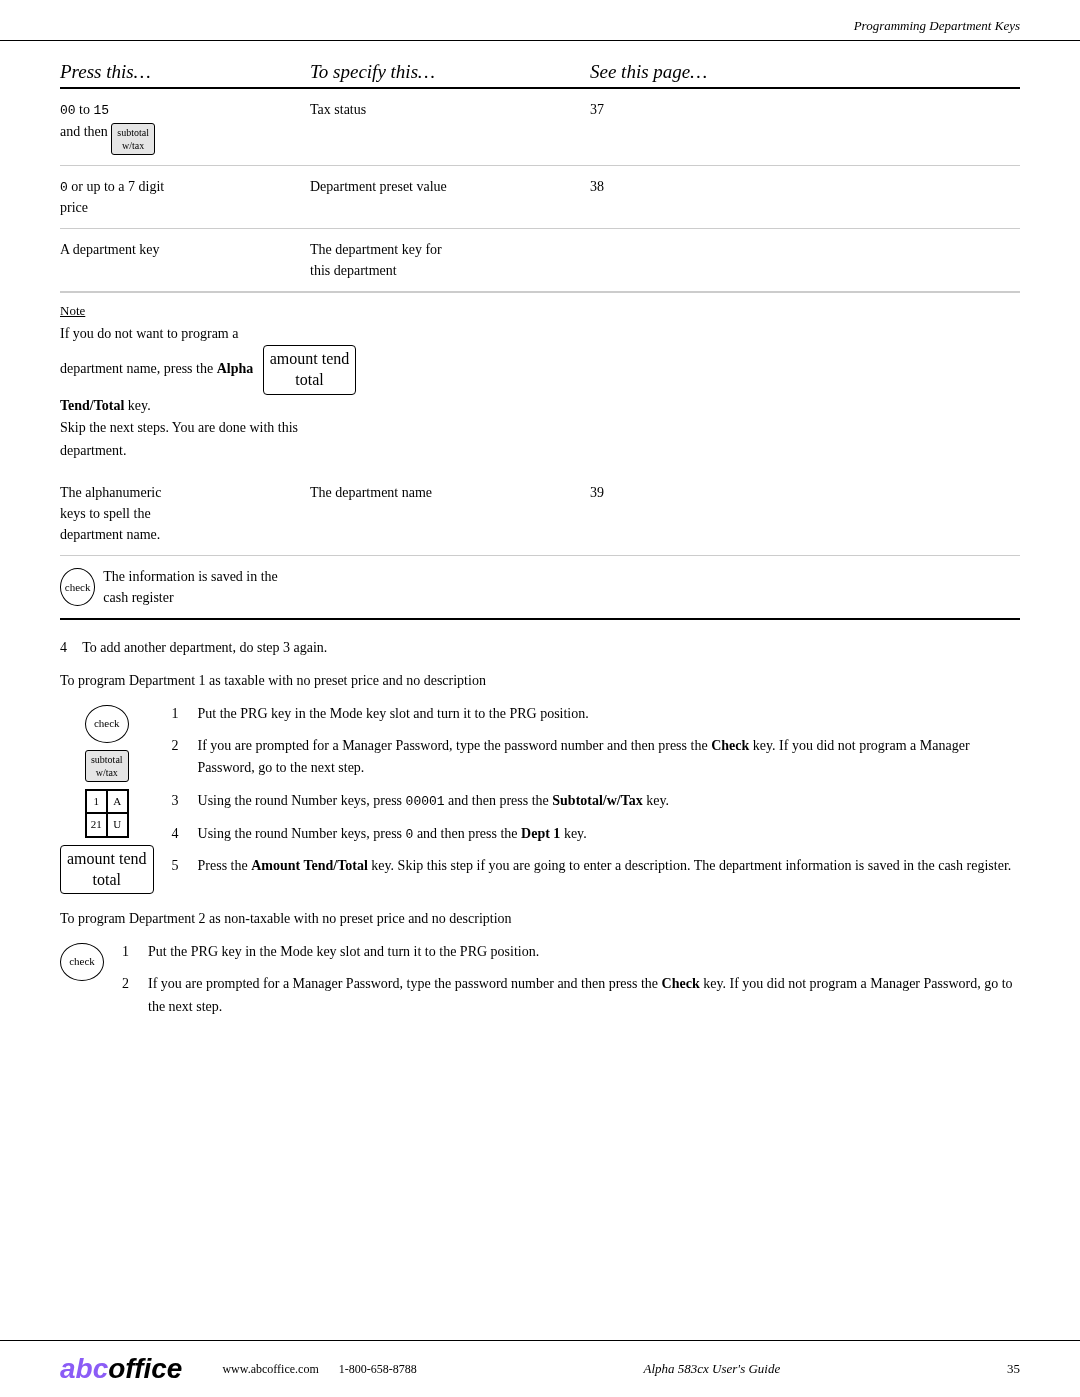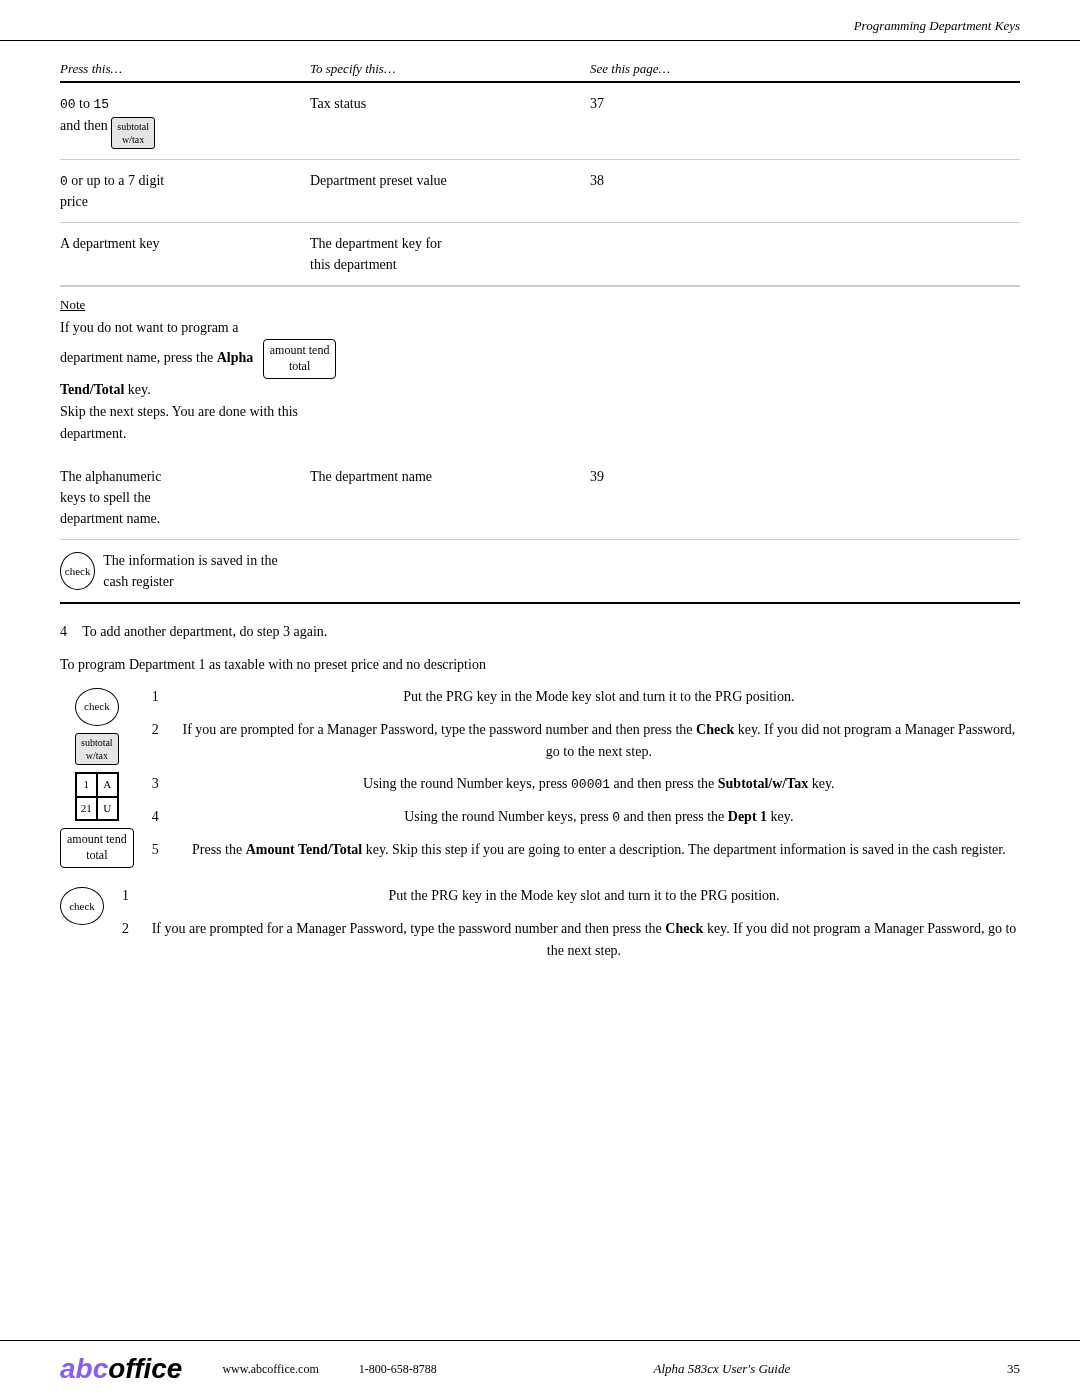--- a/index.html
+++ b/index.html
@@ -50,21 +50,21 @@
 
     .table-header-row {
       display: grid;
       grid-template-columns: 250px 280px 140px;
       border-bottom: 2px solid #000;
       padding-bottom: 4px;
       margin-bottom: 0;
     }
 
     .col-header {
-      font-size: 13px;
+      font-size: 19px;
       font-style: italic;
     }
 
     .table-row {
       display: grid;
       grid-template-columns: 250px 280px 140px;
       border-bottom: 1px solid #ccc;
       padding: 10px 0;
       align-items: start;
     }
@@ -118,21 +118,20 @@
     }
 
     .step-num {
       min-width: 14px;
       font-size: 14px;
     }
 
     .step-text {
       flex: 1;
       line-height: 1.6;
-      text-align: center;
     }
 
     .steps-column {
       flex: 1;
     }
 
     .numbered-list {
       list-style: none;
       padding: 0;
       margin: 0;
@@ -186,36 +185,36 @@
     .brand-logo span.abc {
       color: #8b5cf6;
     }
 
     .brand-logo span.office {
       color: #000;
     }
 
     .footer-links {
       display: flex;
-      gap: 40px;
+      gap: 20px;
       font-size: 12px;
     }
 
     .footer-page-num {
       font-size: 13px;
     }
 
     .bold { font-weight: bold; }
 
     .key-amount-tend {
       display: inline-block;
       border: 1.5px solid #000;
       border-radius: 4px;
       padding: 3px 6px;
-      font-size: 12px;
+      font-size: 16px;
       text-align: center;
       line-height: 1.3;
       vertical-align: middle;
     }
 
     .step-block {
       margin-bottom: 20px;
     }
 
     .check-key-round {
@@ -385,20 +384,23 @@
             <li>
               <span class="step-num">5</span>
               <span class="step-text">Press the <span class="bold">Amount Tend/Total</span> key. Skip this step if you are going to enter a description. The department information is saved in the cash register.</span>
             </li>
           </ol>
         </div>
       </div>
     </div>
 
     <div class="steps-section">
+      <div class="section-intro">
+        <span>To program Department 2 as non-taxable with no preset price and no description</span>
+      </div>
 
       <div class="side-keys-block">
         <div class="side-keys">
           <span class="check-key-round">check</span>
         </div>
         <div class="steps-column">
           <ol class="numbered-list">
             <li>
               <span class="step-num">1</span>
               <span class="step-text">Put the PRG key in the Mode key slot and turn it to the PRG position.</span>

